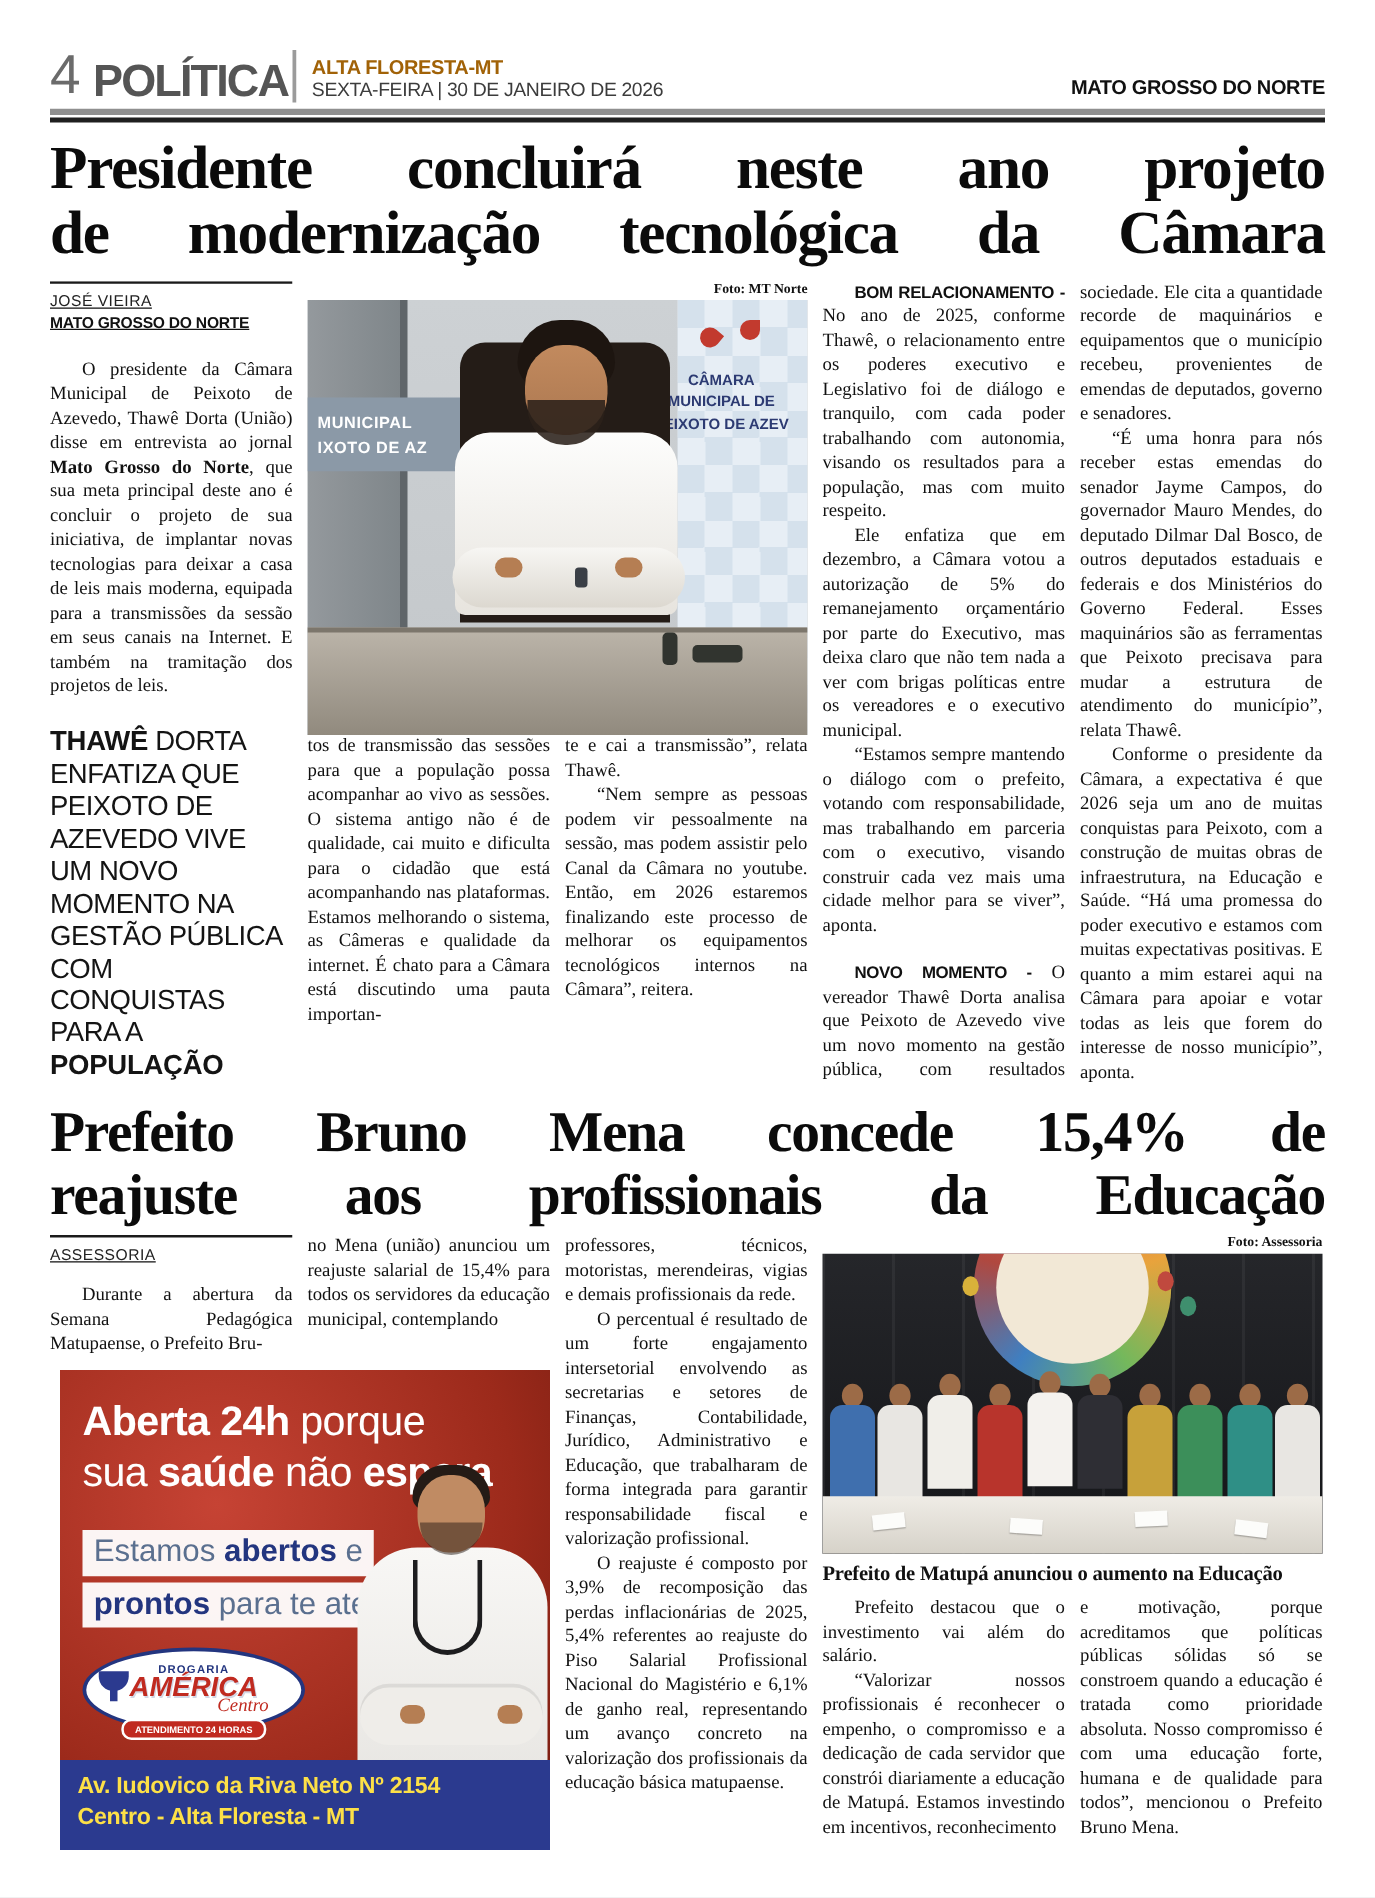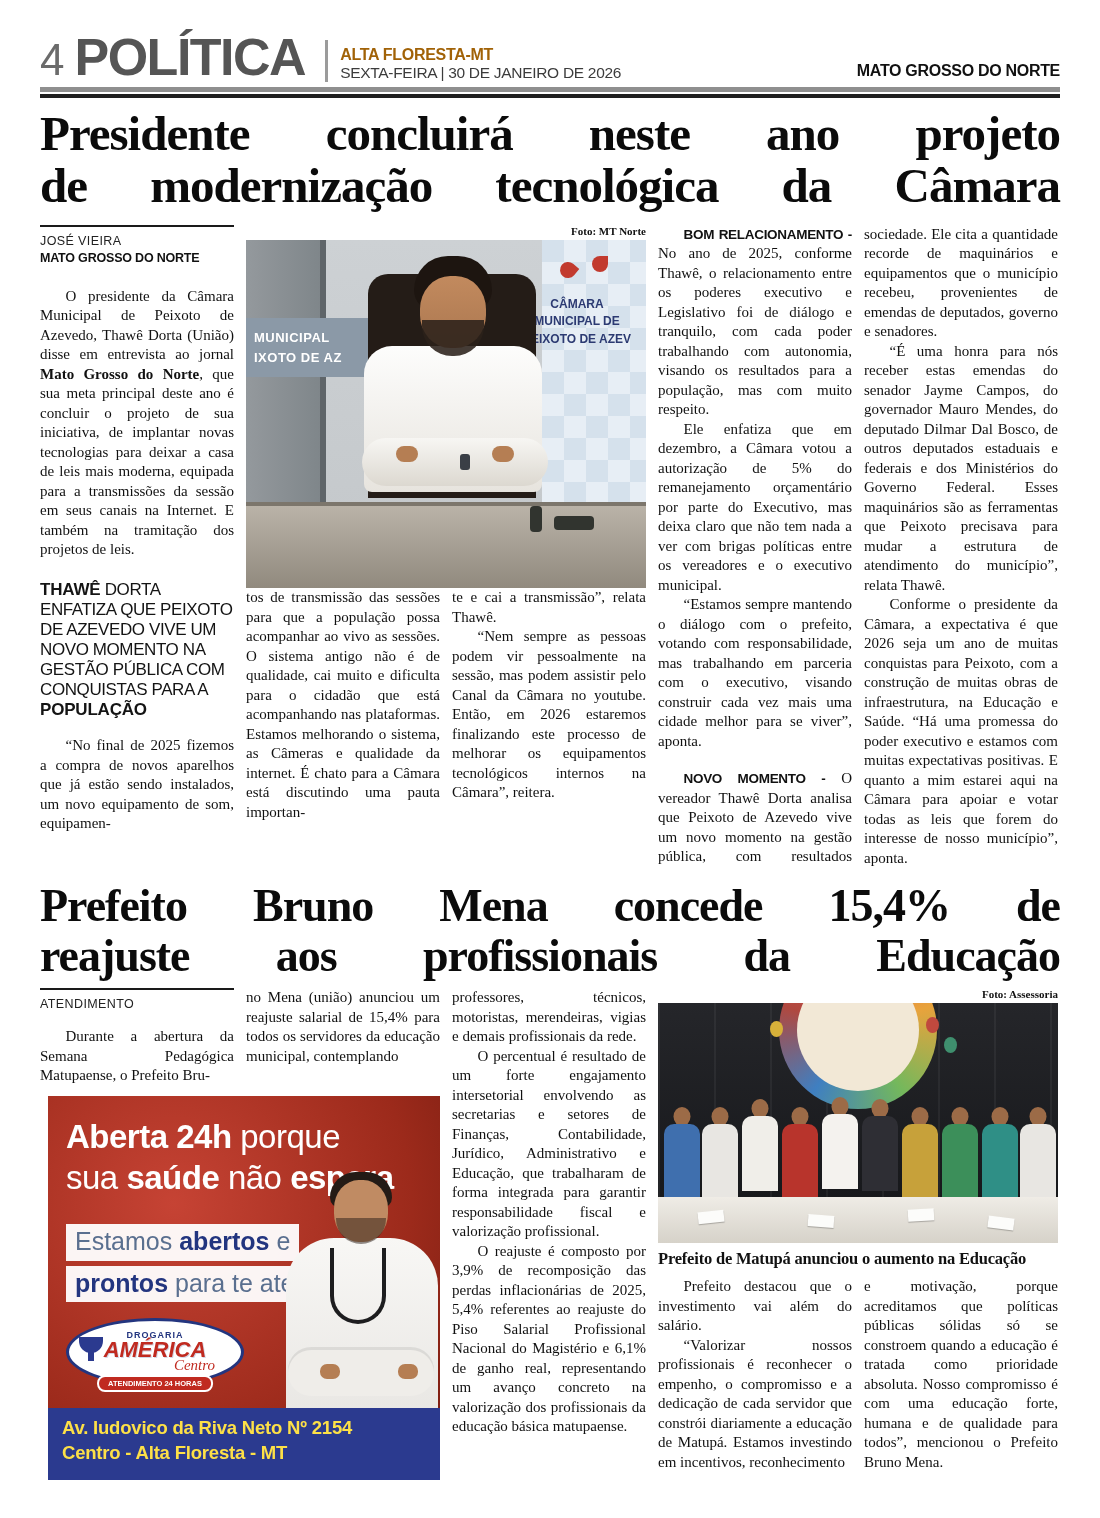--- a/index.html
+++ b/index.html
@@ -2,22 +2,22 @@
 <html lang="pt"><head>
 <meta charset="utf-8">
 <style>
   html,body{margin:0;padding:0;background:#e8e8e8;}
   .page{position:relative;width:1100px;height:1518px;margin:0 auto;background:#ffffff;
         box-sizing:border-box;padding:24px 40px 0;overflow:hidden;
         font-family:"Liberation Serif",serif;color:#111;}
   
   .hdr{display:flex;align-items:flex-end;height:58px;}
   .pgnum{font-family:"Liberation Sans",sans-serif;font-size:44px;line-height:1;color:#6b6b6b;margin-right:10px;}
-  .section{font-family:"Liberation Sans",sans-serif;font-weight:bold;font-size:52px;line-height:.95;
-           letter-spacing:-1.5px;color:#555;margin-right:20px;}
+  .section{font-family:"Liberation Sans",sans-serif;font-weight:bold;font-size:36px;line-height:.95;
+           letter-spacing:-1.5px;color:#555;margin-right:4px;}
   .vrule{width:3px;height:42px;background:#9b9b9b;margin-right:12px;}
   .dateblock{font-family:"Liberation Sans",sans-serif;line-height:1.15;}
   .city{font-weight:bold;font-size:16px;letter-spacing:-0.3px;color:#a16207;}
   .date{font-size:15.5px;font-weight:normal;color:#3c3c3c;letter-spacing:-0.3px;}
   .masthead{margin-left:auto;font-family:"Liberation Sans",sans-serif;font-weight:bold;
             font-size:16px;letter-spacing:-0.3px;color:#111;padding-bottom:2px;}
   .rule-gray{height:5px;background:#8f8f8f;margin-top:5px;}
   .rule-dark{height:4px;background:#1f1f1f;margin-top:2px;}
   
   .hl{font-weight:bold;margin:10px 0 12px;color:#0b0b0b;}
@@ -35,23 +35,23 @@
   .subcols .col{flex:1 1 0;width:auto;}
   .body{font-size:15px;line-height:1.3;text-align:justify;margin:0;}
   .body.ind{text-indent:1.7em;}
   .gap-top{margin-top:18px;}
   .lead{font-family:"Liberation Sans",sans-serif;font-weight:bold;font-size:13.5px;letter-spacing:-0.3px;}
   
   .byline-rule{height:2px;background:#1a1a1a;margin-bottom:7px;}
   .byline-author{font-family:"Liberation Sans",sans-serif;font-size:12.5px;letter-spacing:.4px;color:#222;}
   .byline-org{font-family:"Liberation Sans",sans-serif;font-weight:bold;font-size:12.5px;
               letter-spacing:-0.2px;color:#111;margin-top:3px;}
-  .byline-block{margin-bottom:22px;}
-  
-  .pullquote{font-family:"Liberation Sans",sans-serif;font-size:17px;line-height:1.18;
+  .byline-block{margin-bottom:22px;text-decoration:underline;}
+  
+  .pullquote{font-family:"Liberation Sans",sans-serif;font-size:22px;line-height:1.18;
              letter-spacing:-0.4px;color:#141414;margin:20px 0 16px;}
   .pullquote b{letter-spacing:-0.2px;}
   
   .credit{font-size:11px;font-weight:bold;text-align:right;line-height:1.2;margin-bottom:2px;}
   .caption{font-size:16.5px;font-weight:bold;padding:6px 0 8px;letter-spacing:-0.2px;}
   .photo{position:relative;overflow:hidden;}
   .photo1{width:100%;height:348px;background:linear-gradient(#cdd1d4,#c3c7ca);}
   .ph1-left{position:absolute;left:0;top:0;width:78px;height:100%;background:linear-gradient(90deg,#94999d,#7e8589);}
   .ph1-frame{position:absolute;left:74px;top:0;width:6px;height:100%;background:#5f6569;}
   .ph1-signL{position:absolute;left:0;top:78px;width:116px;background:#8b99a7;color:#fff;
@@ -217,21 +217,21 @@
     <div class="ln">Prefeito Bruno Mena concede 15,4% de</div>
     <div class="ln">reajuste aos profissionais da Educação</div>
   </div>
 
   <div class="art art2">
     <div class="wide">
       <div class="subcols">
         <div class="col">
           <div class="byline-block" style="margin-bottom:16px;">
             <div class="byline-rule"></div>
-            <div class="byline-author">ATENDIMENTO</div>
+            <div class="byline-author">ASSESSORIA</div>
           </div>
           <p class="body ind">Durante a abertura da Semana Pedagógica Matupaense, o Prefeito Bru-</p>
         </div>
         <div class="col">
           <p class="body">no Mena (união) anunciou um reajuste salarial de 15,4% para todos os servidores da educação municipal, contemplando</p>
         </div>
       </div>
 
       <div class="ad">
         <div class="ad-h">

